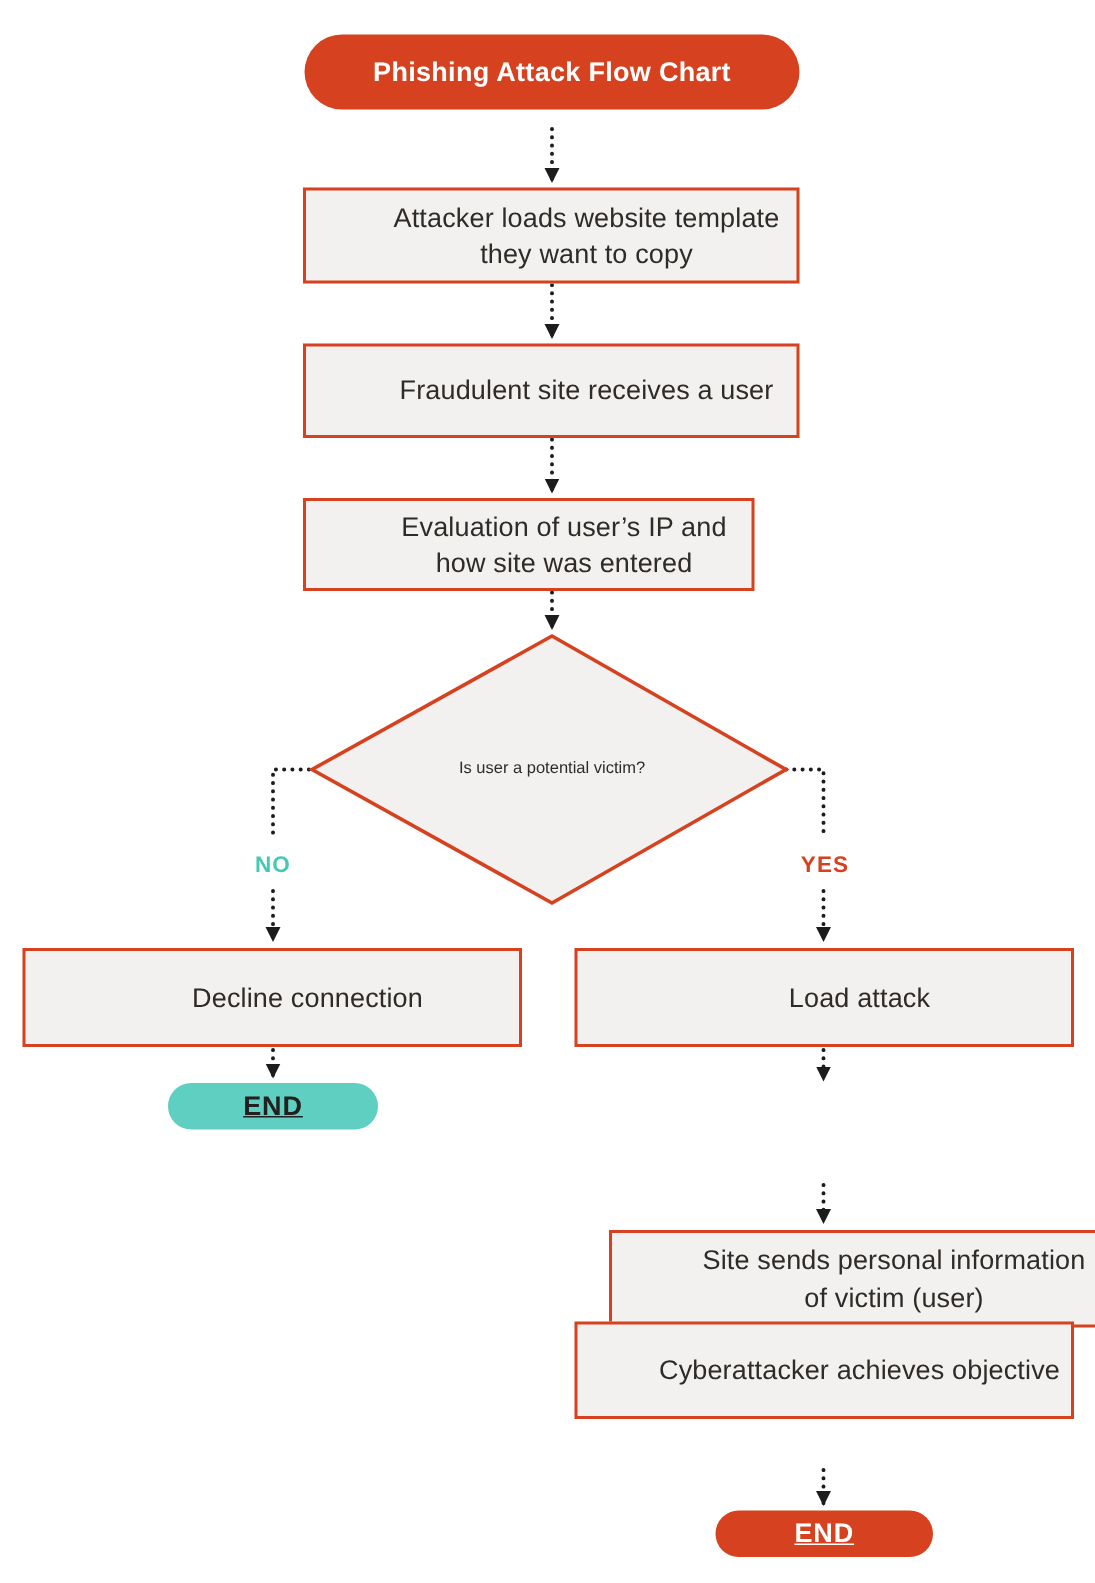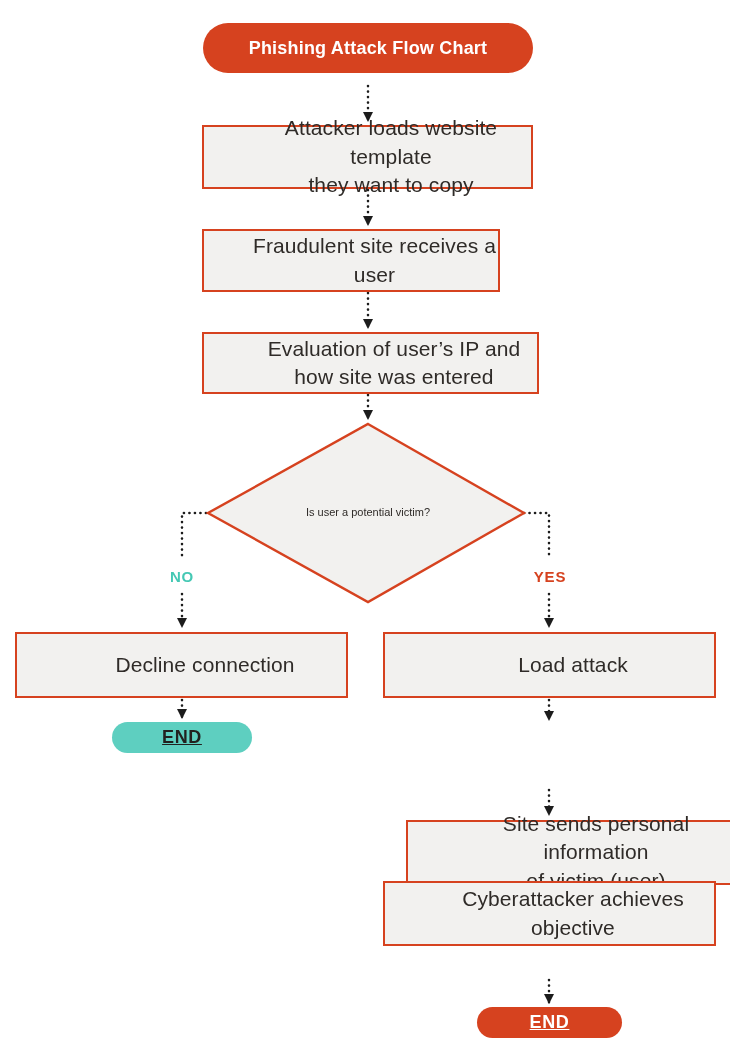--- a/index.html
+++ b/index.html
@@ -30,21 +30,21 @@
     box-sizing: border-box;
     display: flex;
     align-items: center;
     justify-content: center;
     text-align: center;
     white-space: pre-line;
   }
   .step {
     background: var(--node-bg);
     border: 2px solid var(--accent-orange);
-    font-size: 21px;
+    font-size: 18px;
     line-height: 1.35;
     letter-spacing: 0.1px;
     padding-left: 47px;
   }
   .pill-title {
     background: var(--accent-orange);
     color: #ffffff;
     font-size: 18px;
     font-weight: bold;
     border-radius: 31px;
@@ -114,23 +114,23 @@
     <line class="dotline" x1="549" y1="980" x2="549" y2="1003" marker-end="url(#arrow)"></line>
 
     <polygon class="diamond-shape" points="368,424 524,513 368,602 208,513"></polygon>
   </svg>
 
   <div class="node pill-title" style="left:203px; top:23px; width:330px; height:50px;">Phishing Attack Flow Chart</div>
 
   <div class="node step" style="left:202px; top:125px; width:331px; height:64px;">Attacker loads website template
 they want to copy</div>
 
-  <div class="node step" style="left:202px; top:229px; width:298px; height:63px;">Fraudulent site receives a user</div>
+  <div class="node step" style="left:202px; top:229px; width:331px; height:63px;">Fraudulent site receives a user</div>
 
-  <div class="node step" style="left:202px; top:332px; width:337px; height:62px;">Evaluation of user’s IP and
+  <div class="node step" style="left:202px; top:332px; width:301px; height:62px;">Evaluation of user’s IP and
 how site was entered</div>
 
   <div class="node decision-label" style="left:258px; top:497px; width:220px; height:30px;">Is user a potential victim?</div>
 
   <div class="node branch-label no" style="left:157px; top:565px; width:50px; height:22px;">NO</div>
   <div class="node branch-label yes" style="left:524px; top:565px; width:52px; height:22px;text-align:center;">YES</div>
 
   <div class="node step" style="left:15px; top:632px; width:333px; height:66px;">Decline connection</div>
 
   <div class="node pill-end teal" style="left:112px; top:722px; width:140px; height:31px;">END</div>

